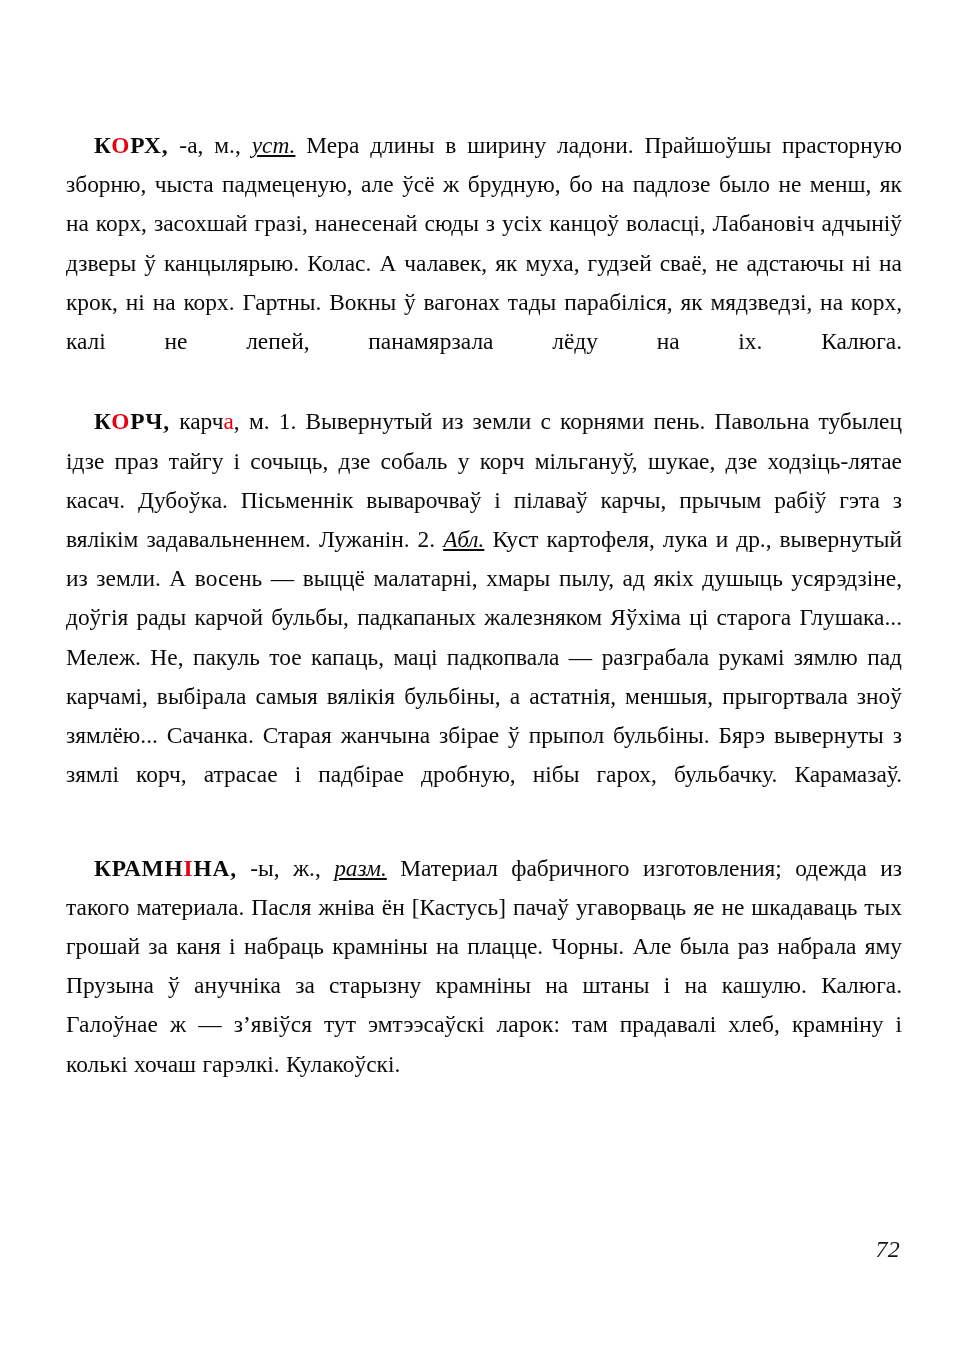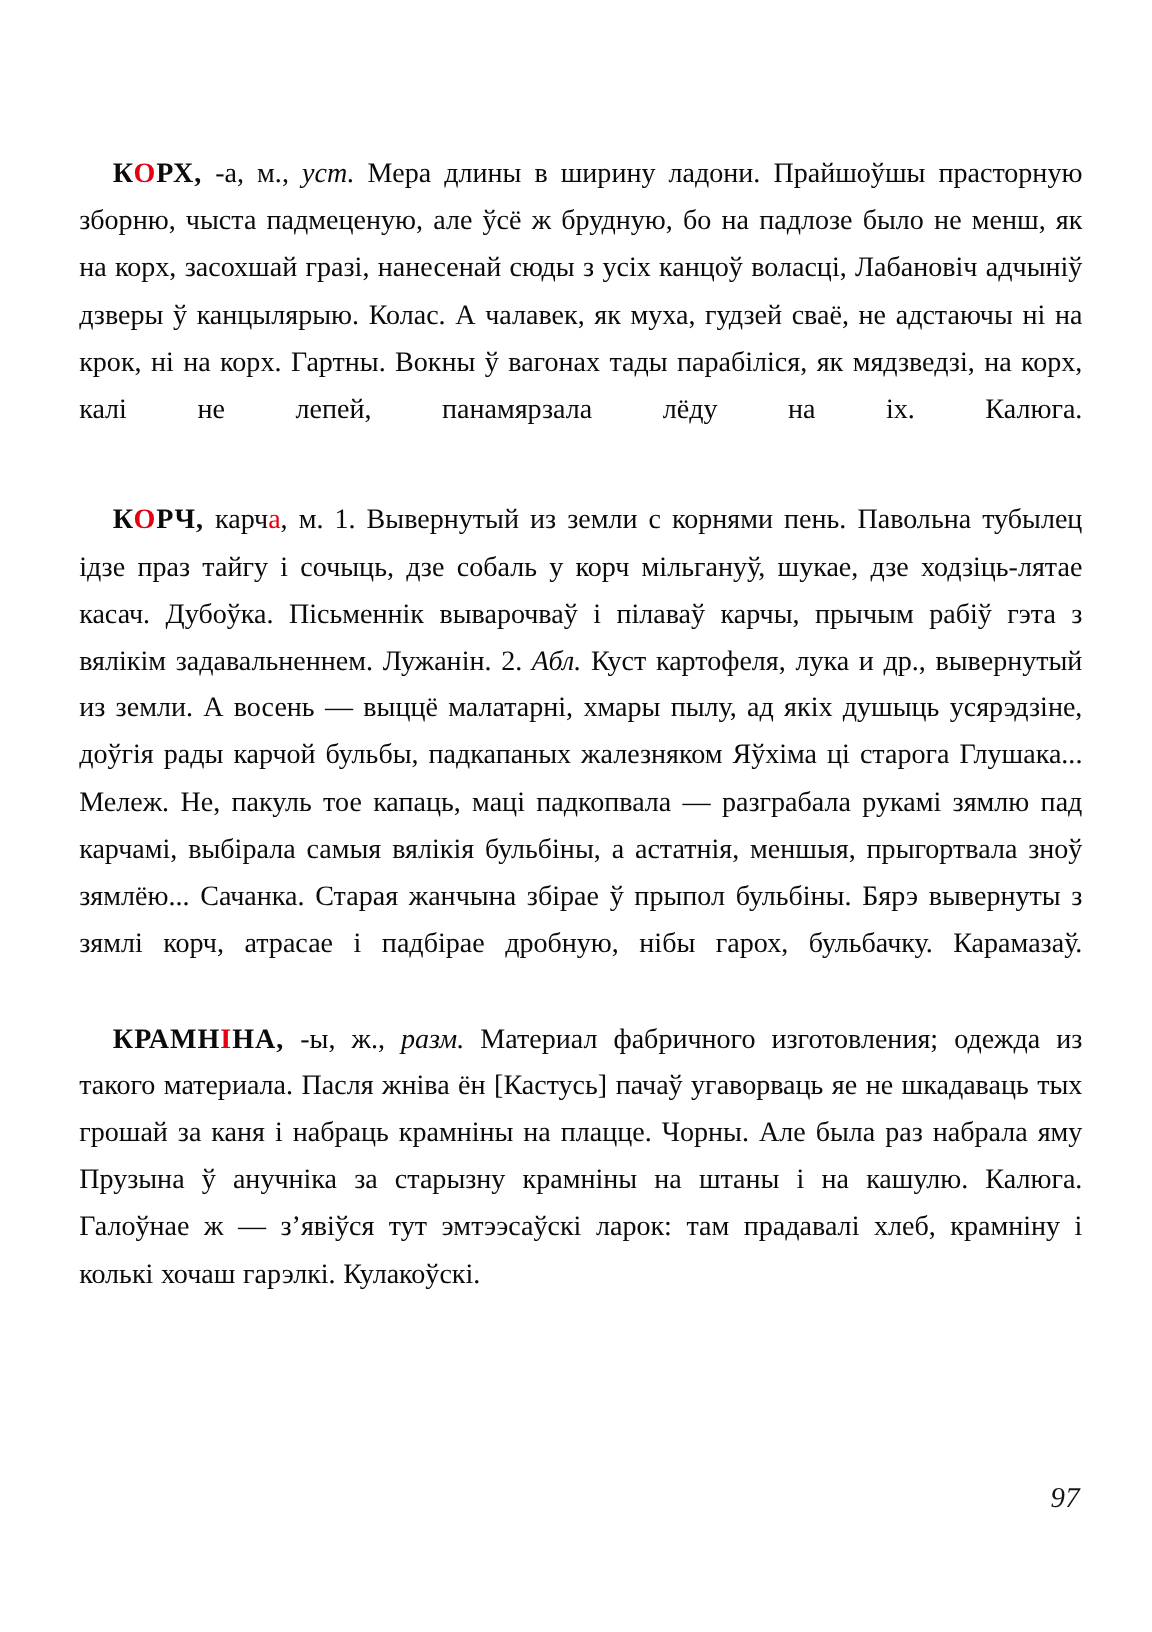--- a/index.html
+++ b/index.html
@@ -57,29 +57,29 @@
   .accent {
     color: #e60012;
   }
   .accent-lower {
     color: #e60012;
   }
 
   
   .rm { font-style: normal; }
 
-  .label-it { font-style: italic; }
+  .label-it { font-style: italic; text-decoration: underline; }
 
   .cite { }
 
   .author { font-style: normal; }
 
   #entry-korh  { margin-top: 0; }
-  #entry-korch { margin-top: 14px; }
-  #entry-kramnina { margin-top: 1px; }
+  #entry-korch { margin-top: 2px; }
+  #entry-kramnina { margin-top: 15px; }
 
   #page-number {
     position: absolute;
     right: 60px;
     top: 1236px;
     width: 120px;
     text-align: right;
     font-size: 24px;
     font-style: italic;
     font-family: "Liberation Serif", "DejaVu Serif", serif;
@@ -95,15 +95,15 @@
   <div id="text-column">
 
     <p class="entry stretch-last" id="entry-korh"><span class="headword"><span class="rm">К</span><span class="accent">О</span><span class="rm">РХ,</span></span><span class="rm"> -а,  м.,  </span><span class="label-it">уст.</span><span class="rm"> Мера  длины  в  ширину  ладони. </span><span class="cite">Прайшоўшы прасторную зборню, чыста падмеценую, але ўсё ж брудную, бо на падлозе было </span><span class="rm">не менш,</span><span class="cite"> як на корх, засохшай гразі, нанесенай сюды з усіх канцоў воласці, Лабановіч адчыніў дзверы ў канцылярыю.</span><span class="author"> Колас. </span><span class="cite">А чалавек, як муха, гудзей сваё, не адстаючы ні на крок, ні на корх.</span><span class="author"> Гартны. </span><span class="cite">Вокны ў вагонах тады парабіліся, як мядзведзі, на корх, калі не лепей, панамярзала лёду на іх.</span><span class="author"> Калюга.</span></p>
 
     <p class="entry stretch-last" id="entry-korch"><span class="headword"><span class="rm">К</span><span class="accent">О</span><span class="rm">РЧ,</span></span><span class="rm"> карч</span><span class="rm accent-lower">а</span><span class="rm">, м. </span><span class="rm">1.</span><span class="rm"> Вывернутый из земли с корнями пень. </span><span class="cite">Павольна тубылец ідзе праз тайгу і сочыць, дзе собаль у корч мільгануў, шукае, дзе ходзіць-лятае касач.</span><span class="author"> Дубоўка. </span><span class="cite">Пісьменнік выварочваў і пілаваў карчы, прычым рабіў гэта з вялікім задавальненнем.</span><span class="author"> Лужанін. </span><span class="rm">2. </span><span class="label-it">Абл.</span><span class="rm"> Куст картофеля, лука и др., вывернутый из земли. </span><span class="cite">А восень — выццё малатарні, хмары пылу, ад якіх душыць усярэдзіне, доўгія рады карчой бульбы, падкапаных жалезняком Яўхіма ці старога Глушака...</span><span class="author"> Мележ. </span><span class="cite">Не, пакуль тое капаць, маці падкопвала — разграбала рукамі зямлю пад карчамі, выбірала самыя вялікія бульбіны, а астатнія, меншыя, прыгортвала зноў зямлёю...</span><span class="author"> Сачанка. </span><span class="cite">Старая жанчына збірае ў прыпол бульбіны. Бярэ вывернуты з зямлі корч, атрасае і падбірае дробную, нібы гарох, бульбачку.</span><span class="author"> Карамазаў.</span></p>
 
     <p class="entry natural-last" id="entry-kramnina"><span class="headword"><span class="rm">КРАМН</span><span class="accent">І</span><span class="rm">НА,</span></span><span class="rm">  -ы,  ж.,  </span><span class="label-it">разм.</span><span class="rm"> Материал  фабричного  изготовления;  одежда  из  такого  материала. </span><span class="cite">Пасля жніва ён [Кастусь] пачаў угаворваць яе не шкадаваць тых грошай за каня і набраць крамніны на плацце.</span><span class="author"> Чорны. </span><span class="cite">Але была раз набрала яму Прузына ў анучніка за старызну крамніны на штаны і на кашулю.</span><span class="author"> Калюга. </span><span class="cite">Галоўнае ж — з’явіўся тут эмтээсаўскі ларок: там прадавалі хлеб, крамніну і колькі хочаш гарэлкі.</span><span class="author"> Кулакоўскі.</span></p>
 
   </div>
 
-  <div id="page-number">97</div>
+  <div id="page-number">72</div>
 
 </div>
 
 </body></html>

